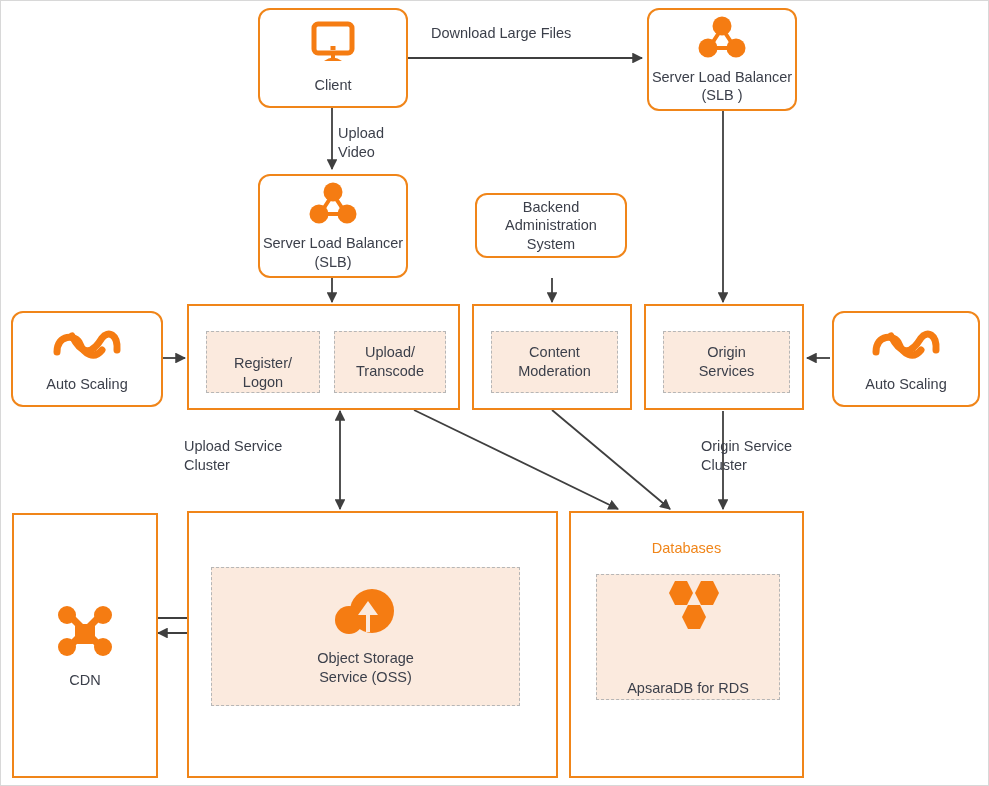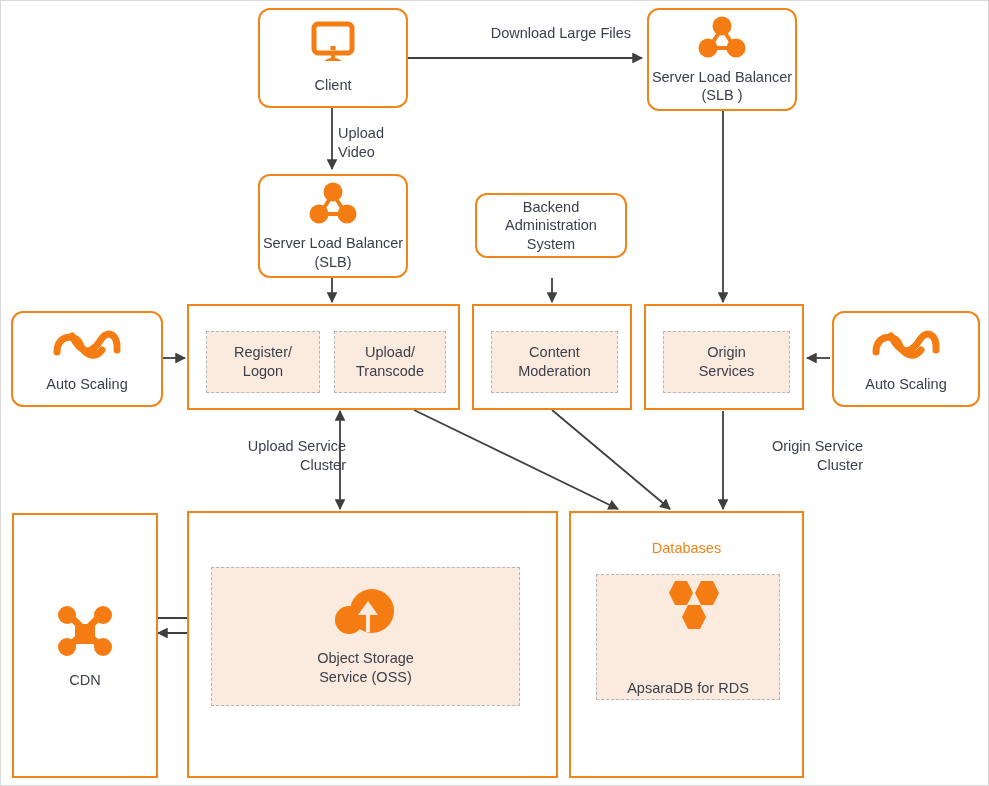--- a/index.html
+++ b/index.html
@@ -71,21 +71,21 @@
     line-height: 1.3;
     white-space: pre-line;
   }
   .subbox.withicon {
     flex-direction: column;
   }
   .edge-label {
     position: absolute;
     font-size: 14.5px;
     color: #3b3f4a;
-    text-align: right;
+    text-align: left;
     line-height: 1.3;
     white-space: pre-line;
   }
   .panel-title {
     position: absolute;
     font-size: 14.5px;
     color: #f08519;
     text-align: center;
     width: 100%;
     left: 0;
@@ -196,21 +196,21 @@
         <g fill="none" stroke="#f57c12" stroke-width="7" stroke-linecap="round">
           <path d="M7 28 C7 10, 26 10, 30 20 C34 30, 44 36, 52 26"></path>
           <path d="M22 12 C30 28, 40 34, 52 14 C58 6, 68 10, 67 26"></path>
         </g>
       </svg>
     </span>
     <span class="node-label">Auto Scaling</span>
   </div>
 
   <div class="cluster" style="left:186px; top:303px; width:273px; height:106px;">
-    <div class="subbox" style="left:17px; top:25px; width:114px; height:62px;">
+    <div class="subbox" style="left:17px; top:25px; width:114px; height:62px;align-items:flex-end;">
       <span class="subbox-label">Register/
 Logon</span>
     </div>
     <div class="subbox" style="left:145px; top:25px; width:112px; height:62px;">
       <span class="subbox-label">Upload/
 Transcode</span>
     </div>
   </div>
 
   <div class="cluster" style="left:643px; top:303px; width:160px; height:106px;">

